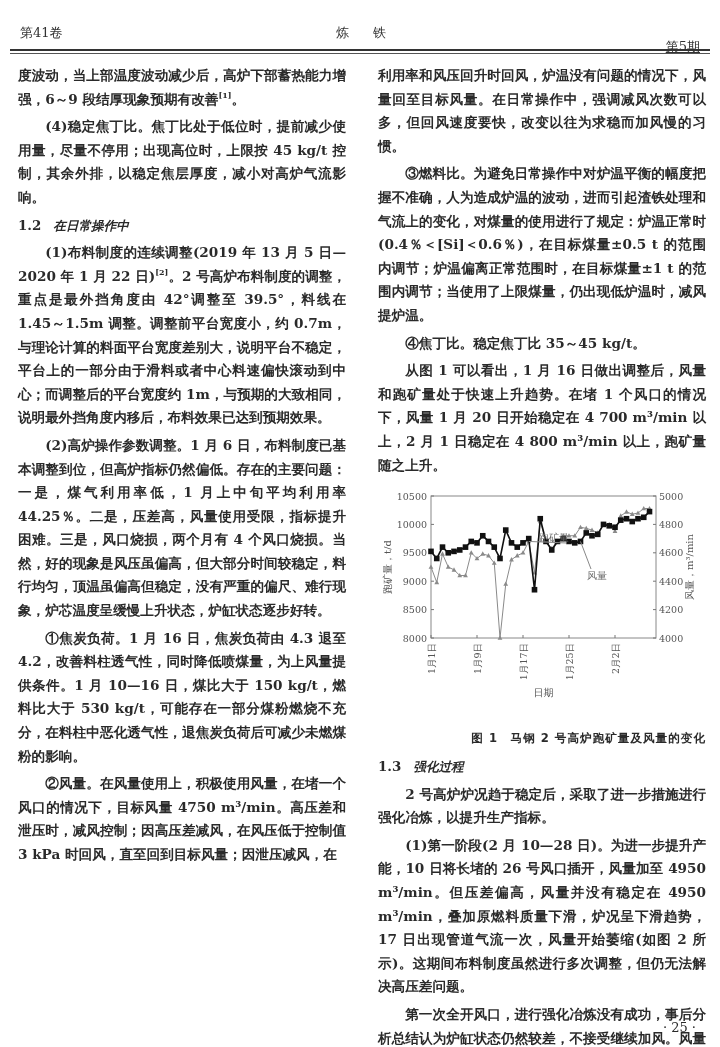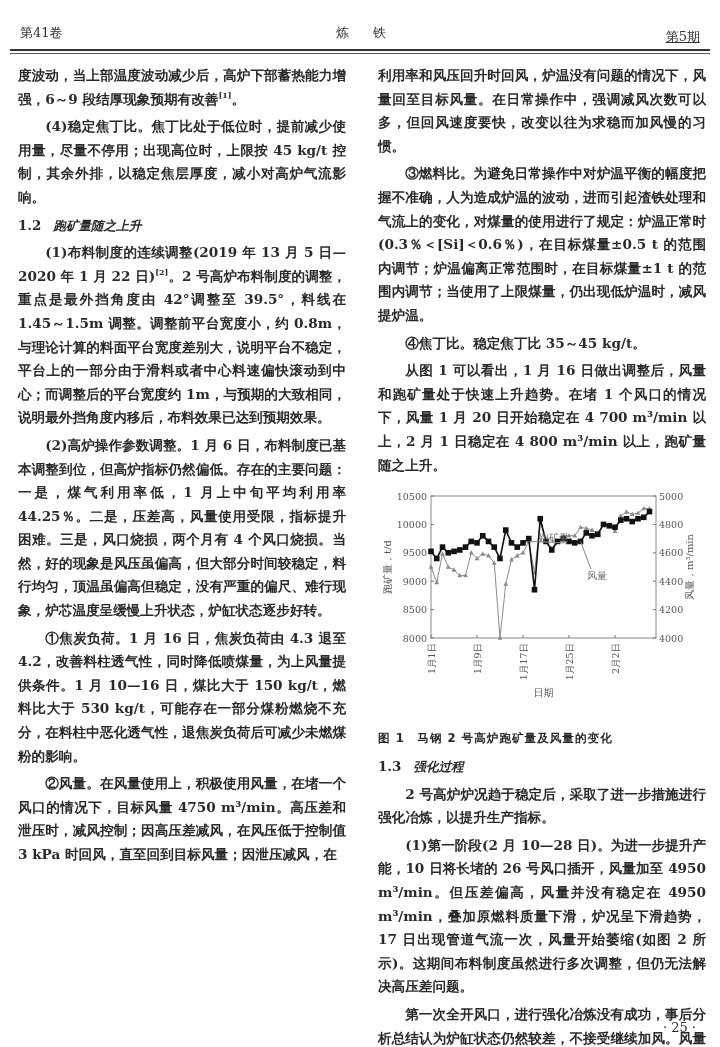--- a/index.html
+++ b/index.html
@@ -2,65 +2,65 @@
 <html><head>
 <meta charset="utf-8">
 <style>
   html,body{margin:0;padding:0;background:#fff;}
   body{width:720px;height:1047px;position:relative;overflow:hidden;
        font-family:"DejaVu Serif","Liberation Serif",serif;color:#2a2a2a;}
   .running-header{position:absolute;left:20px;right:20px;top:22px;height:20px;
        font-size:13px;color:#333;}
   .running-header .l{position:absolute;left:0;top:2px;}
   .running-header .c{position:absolute;left:12px;right:0;text-align:center;top:2px;letter-spacing:10px;}
-  .running-header .r{position:absolute;right:0;top:6px;text-decoration:underline;}
+  .running-header .r{position:absolute;right:0;top:16px;text-decoration:underline;}
   .rule-thick{position:absolute;left:10px;right:10px;top:49px;height:2px;background:#333;}
   .rule-thin{position:absolute;left:10px;right:10px;top:53px;height:1px;background:#555;}
 
   .col{position:absolute;top:60px;width:336px;font-size:13.6px;line-height:23.6px;
        text-align:justify;}
   .col-left{left:14px;}
   .col-right{left:374px;}
   .col p{margin:4px;font-weight:bold;}
   .indent{text-indent:2em;}
   .sec{margin:0;font-size:13.4px;}
   .sec .num{margin-right:12px;}
   .sec .t{font-family:"DejaVu Sans","Liberation Sans",sans-serif;font-style:italic;font-size:12.6px;}
   sup{font-size:8px;line-height:0;}
 
   .figure{position:relative;width:336px;height:240px;margin:6px 0 6px 0;}
   .figure svg{position:absolute;left:0;top:0;}
-  .fig-caption{text-align:left;font-family:"DejaVu Sans","Liberation Sans",sans-serif;
+  .fig-caption{text-align:right;font-family:"DejaVu Sans","Liberation Sans",sans-serif;
        font-size:11.6px;line-height:18px;margin-top:0;letter-spacing:1px;}
   .page-number{position:absolute;right:24px;top:1020px;font-size:13px;text-align:center;}
 </style>
 </head>
 <body>
 
 <div class="running-header">
   <span class="l">第41卷</span>
   <span class="c">炼 铁</span>
   <span class="r">第5期</span>
 </div>
 <div class="rule-thick"></div>
 <div class="rule-thin"></div>
 
 <div class="col col-left">
   <p><span>度波动，当上部温度波动减少后，高炉下部蓄热能力增强，6～9 段结厚现象预期有改善</span><sup>[1]</sup><span>。</span></p>
   <p class="indent">(4)稳定焦丁比。焦丁比处于低位时，提前减少使用量，尽量不停用；出现高位时，上限按 45 kg/t 控制，其余外排，以稳定焦层厚度，减小对高炉气流影响。</p>
-  <p class="sec"><span class="num">1.2</span><span class="t">跑矿量随之上升</span></p>
-  <p class="indent"><span>(1)布料制度的连续调整(2019 年 13 月 5 日—2020 年 1 月 22 日)</span><sup>[2]</sup><span>。2 号高炉布料制度的调整，重点是最外挡角度由 42°调整至 39.5°，料线在 1.45～1.5m 调整。调整前平台宽度小，约 0.8m，与理论计算的料面平台宽度差别大，说明平台不稳定，平台上的一部分由于滑料或者中心料速偏快滚动到中心；而调整后的平台宽度约 1m，与预期的大致相同，说明最外挡角度内移后，布料效果已达到预期效果。</span></p>
+  <p class="sec"><span class="num">1.2</span><span class="t">在日常操作中</span></p>
+  <p class="indent"><span>(1)布料制度的连续调整(2019 年 13 月 5 日—2020 年 1 月 22 日)</span><sup>[2]</sup><span>。2 号高炉布料制度的调整，重点是最外挡角度由 42°调整至 39.5°，料线在 1.45～1.5m 调整。调整前平台宽度小，约 0.7m，与理论计算的料面平台宽度差别大，说明平台不稳定，平台上的一部分由于滑料或者中心料速偏快滚动到中心；而调整后的平台宽度约 1m，与预期的大致相同，说明最外挡角度内移后，布料效果已达到预期效果。</span></p>
   <p class="indent">(2)高炉操作参数调整。1 月 6 日，布料制度已基本调整到位，但高炉指标仍然偏低。存在的主要问题：一是，煤气利用率低，1 月上中旬平均利用率 44.25％。二是，压差高，风量使用受限，指标提升困难。三是，风口烧损，两个月有 4 个风口烧损。当然，好的现象是风压虽偏高，但大部分时间较稳定，料行均匀，顶温虽偏高但稳定，没有严重的偏尺、难行现象，炉芯温度呈缓慢上升状态，炉缸状态逐步好转。</p>
   <p class="indent">①焦炭负荷。1 月 16 日，焦炭负荷由 4.3 退至 4.2，改善料柱透气性，同时降低喷煤量，为上风量提供条件。1 月 10—16 日，煤比大于 150 kg/t，燃料比大于 530 kg/t，可能存在一部分煤粉燃烧不充分，在料柱中恶化透气性，退焦炭负荷后可减少未燃煤粉的影响。</p>
   <p class="indent">②风量。在风量使用上，积极使用风量，在堵一个风口的情况下，目标风量 4750 m³/min。高压差和泄压时，减风控制；因高压差减风，在风压低于控制值 3 kPa 时回风，直至回到目标风量；因泄压减风，在</p>
 </div>
 
 <div class="col col-right">
   <p>利用率和风压回升时回风，炉温没有问题的情况下，风量回至目标风量。在日常操作中，强调减风次数可以多，但回风速度要快，改变以往为求稳而加风慢的习惯。</p>
-  <p class="indent">③燃料比。为避免日常操作中对炉温平衡的幅度把握不准确，人为造成炉温的波动，进而引起渣铁处理和气流上的变化，对煤量的使用进行了规定：炉温正常时(0.3％＜[Si]＜0.6％)，在目标煤量±0.5 t 的范围内调节；炉温偏离正常范围时，在目标煤量±1 t 的范围内调节；当使用了上限煤量，仍出现低炉温时，减风提炉温。</p>
+  <p class="indent">③燃料比。为避免日常操作中对炉温平衡的幅度把握不准确，人为造成炉温的波动，进而引起渣铁处理和气流上的变化，对煤量的使用进行了规定：炉温正常时(0.4％＜[Si]＜0.6％)，在目标煤量±0.5 t 的范围内调节；炉温偏离正常范围时，在目标煤量±1 t 的范围内调节；当使用了上限煤量，仍出现低炉温时，减风提炉温。</p>
   <p class="indent">④焦丁比。稳定焦丁比 35～45 kg/t。</p>
   <p class="indent">从图 1 可以看出，1 月 16 日做出调整后，风量和跑矿量处于快速上升趋势。在堵 1 个风口的情况下，风量 1 月 20 日开始稳定在 4 700 m³/min 以上，2 月 1 日稳定在 4 800 m³/min 以上，跑矿量随之上升。</p>
 
   <div class="figure">
     <svg id="chart" width="336" height="222" viewBox="0 0 336 222">
         <rect x="57" y="13" width="225" height="142" fill="none" stroke="#888" stroke-width="1"></rect>
         <line x1="57" x2="60" y1="155" y2="155" stroke="#777"></line>
         <text x="53" y="158.5" text-anchor="end" font-size="9.5" fill="#555" font-family="&quot;DejaVu Serif&quot;,&quot;Liberation Serif&quot;,serif">8000</text>
         <line x1="57" x2="60" y1="126.6" y2="126.6" stroke="#777"></line>
         <text x="53" y="130.1" text-anchor="end" font-size="9.5" fill="#555" font-family="&quot;DejaVu Serif&quot;,&quot;Liberation Serif&quot;,serif">8500</text>

